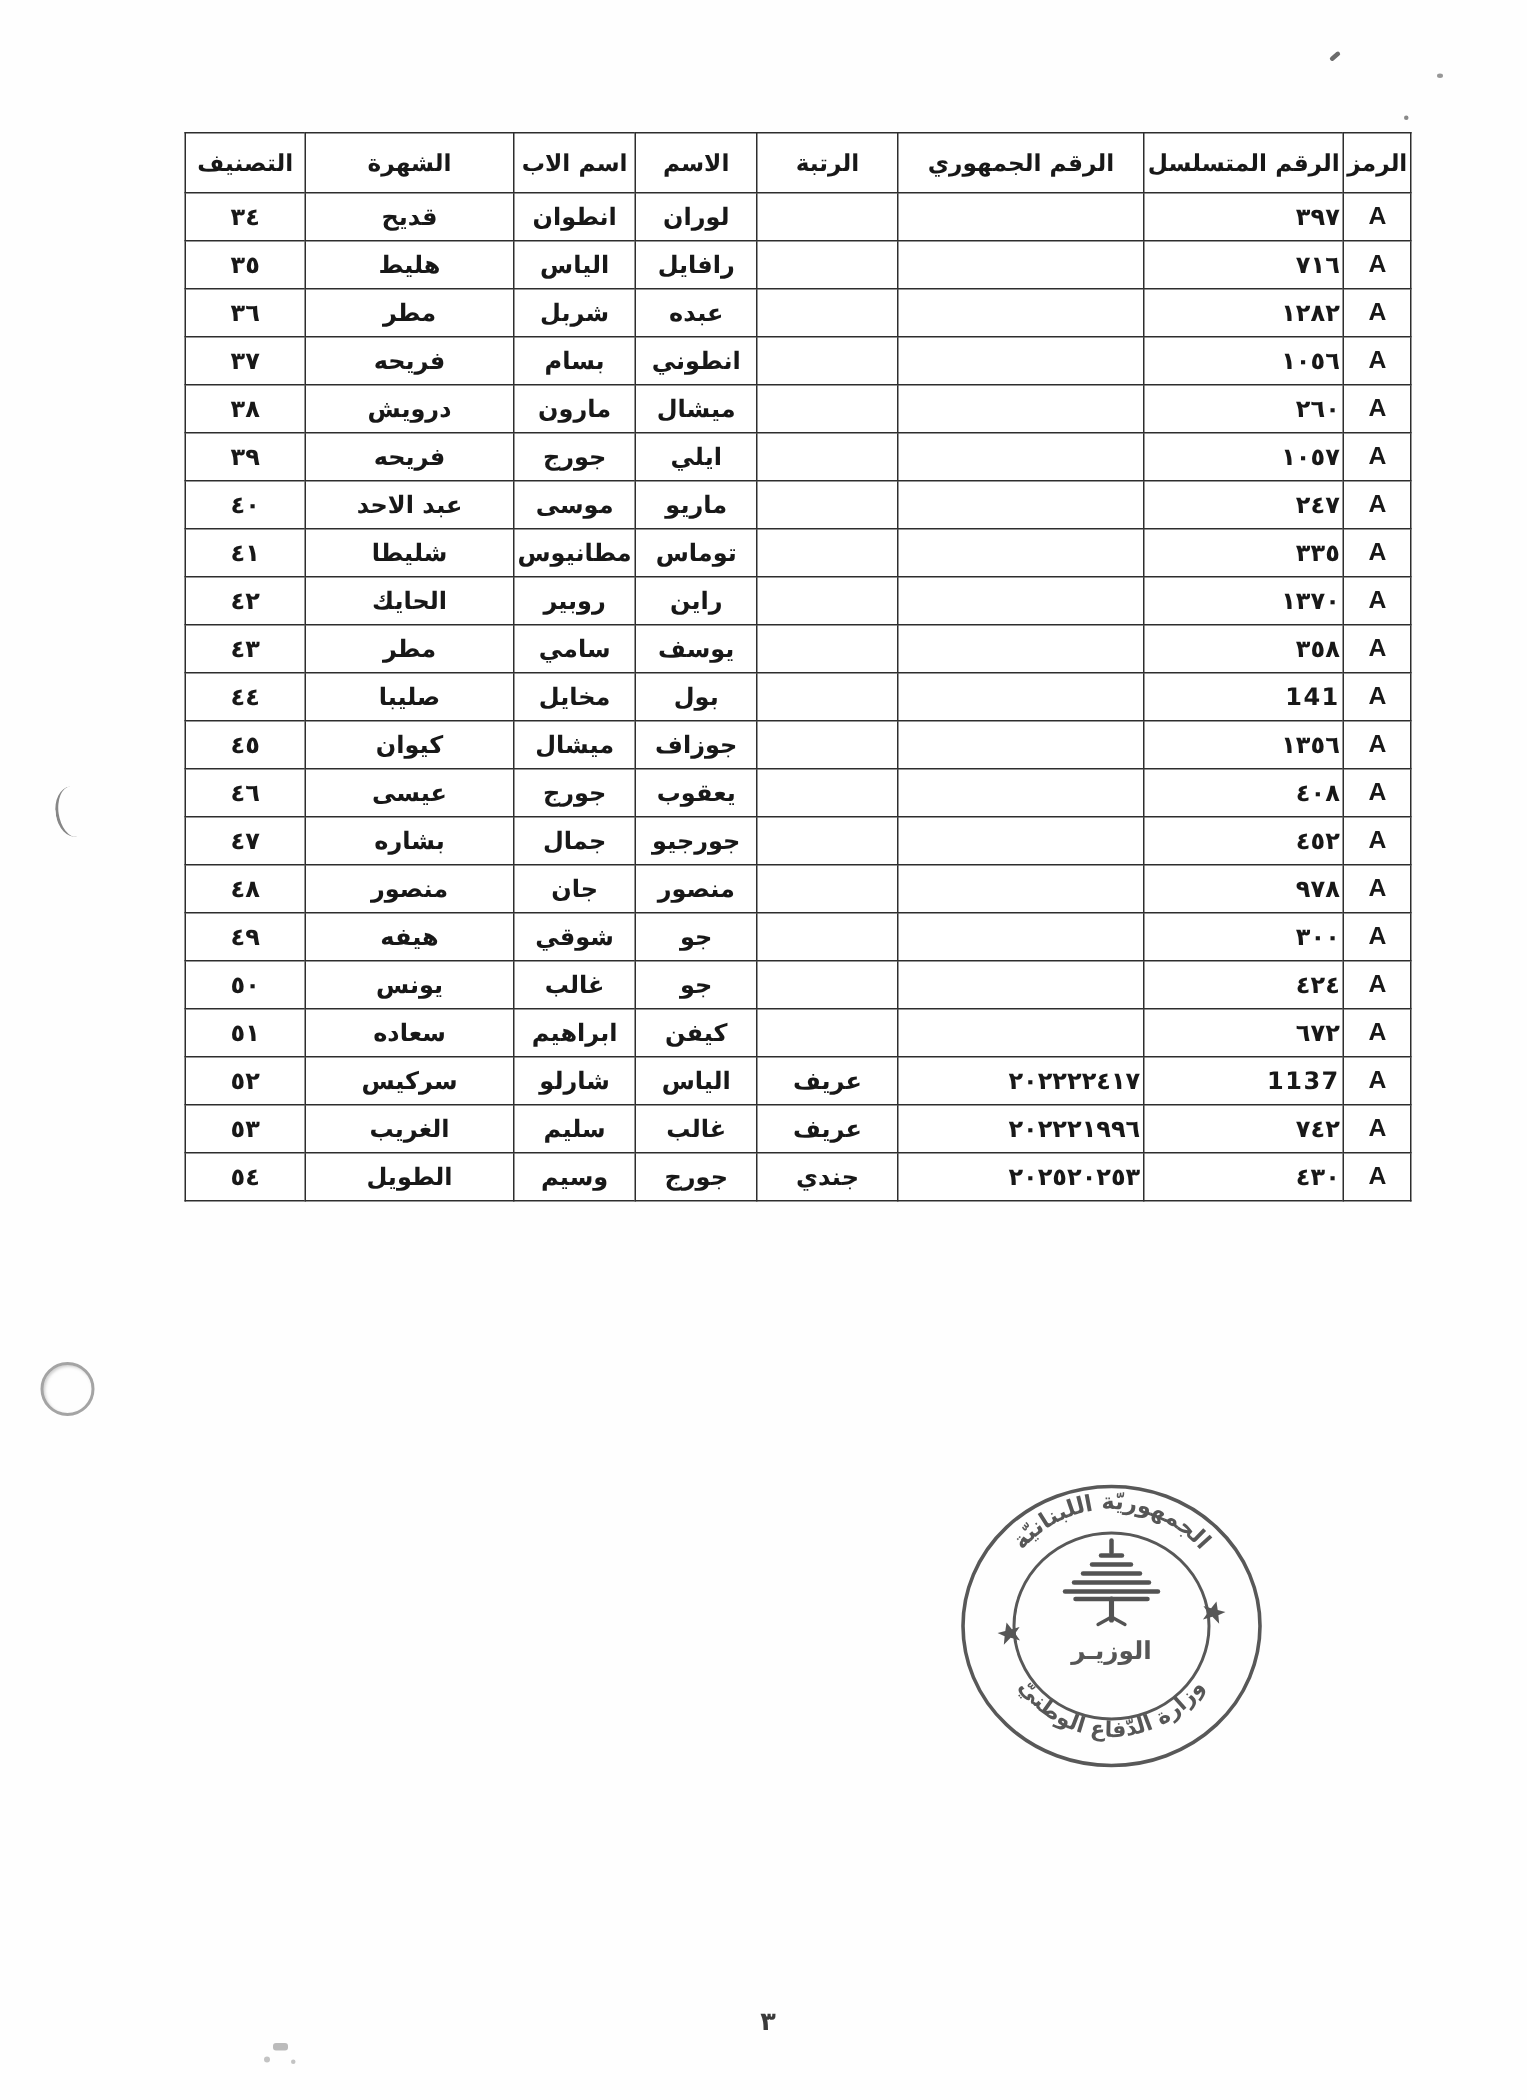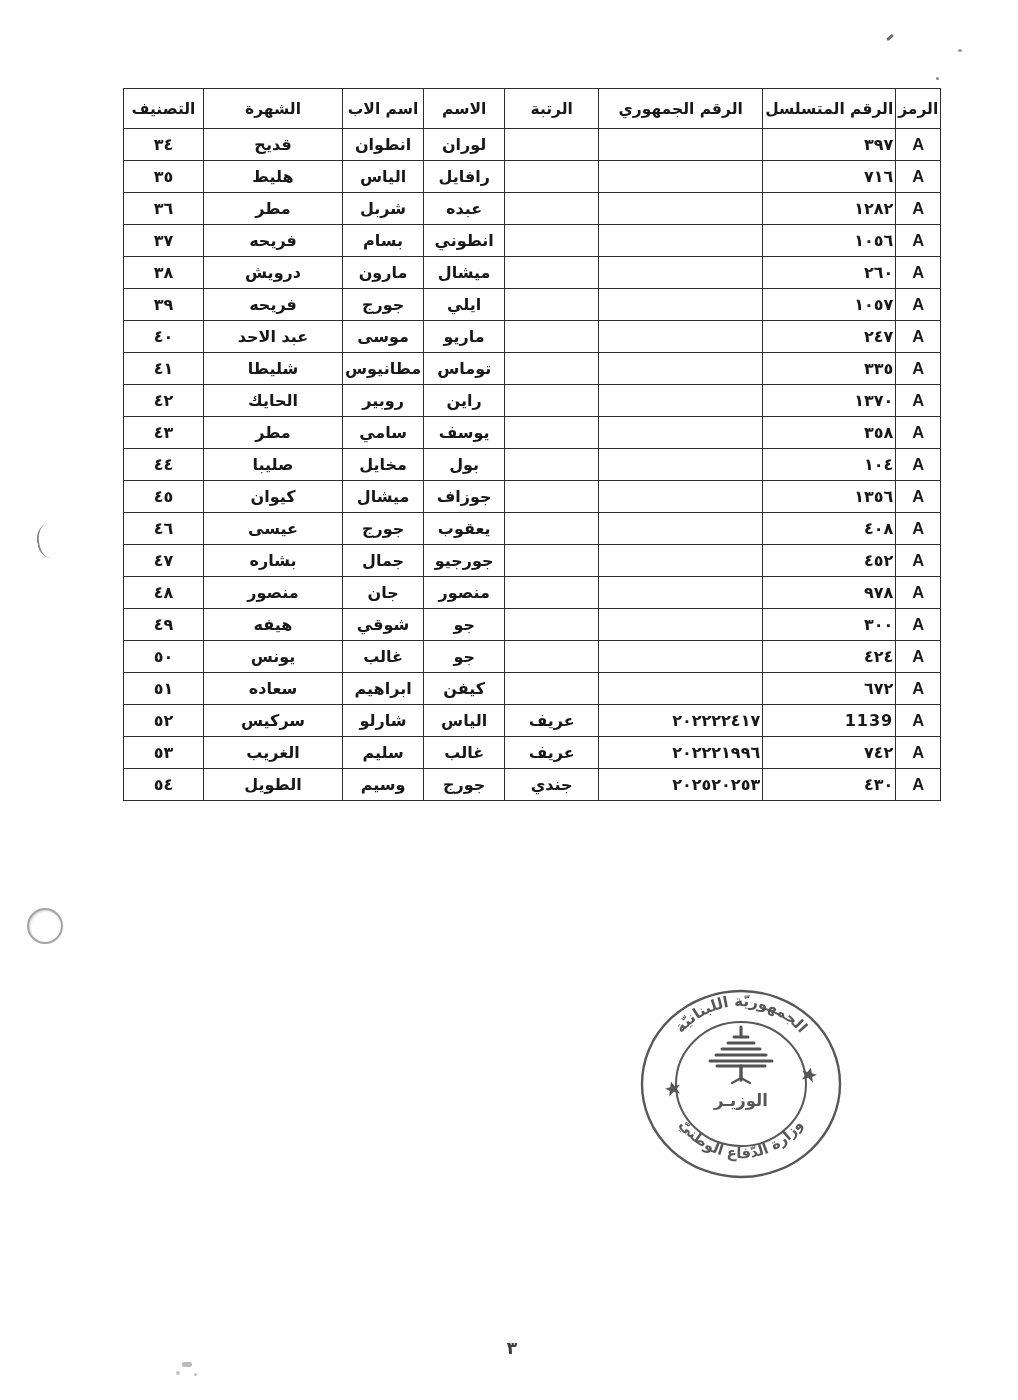--- a/index.html
+++ b/index.html
@@ -192,21 +192,21 @@
           <td class="c1">٣٥٨</td>
           <td class="c2"></td>
           <td class="c3"></td>
           <td class="c4">يوسف</td>
           <td class="c5">سامي</td>
           <td class="c6">مطر</td>
           <td class="c7">٤٣</td>
         </tr>
         <tr>
           <td class="c0">A</td>
-          <td class="c1">١٠٤</td>
+          <td class="c1">141</td>
           <td class="c2"></td>
           <td class="c3"></td>
           <td class="c4">بول</td>
           <td class="c5">مخايل</td>
           <td class="c6">صليبا</td>
           <td class="c7">٤٤</td>
         </tr>
         <tr>
           <td class="c0">A</td>
           <td class="c1">١٣٥٦</td>
@@ -272,21 +272,21 @@
           <td class="c1">٦٧٢</td>
           <td class="c2"></td>
           <td class="c3"></td>
           <td class="c4">كيفن</td>
           <td class="c5">ابراهيم</td>
           <td class="c6">سعاده</td>
           <td class="c7">٥١</td>
         </tr>
         <tr>
           <td class="c0">A</td>
-          <td class="c1">1139</td>
+          <td class="c1">1137</td>
           <td class="c2">٢٠٢٢٢٢٤١٧</td>
           <td class="c3">عريف</td>
           <td class="c4">الياس</td>
           <td class="c5">شارلو</td>
           <td class="c6">سركيس</td>
           <td class="c7">٥٢</td>
         </tr>
         <tr>
           <td class="c0">A</td>
           <td class="c1">٧٤٢</td>

